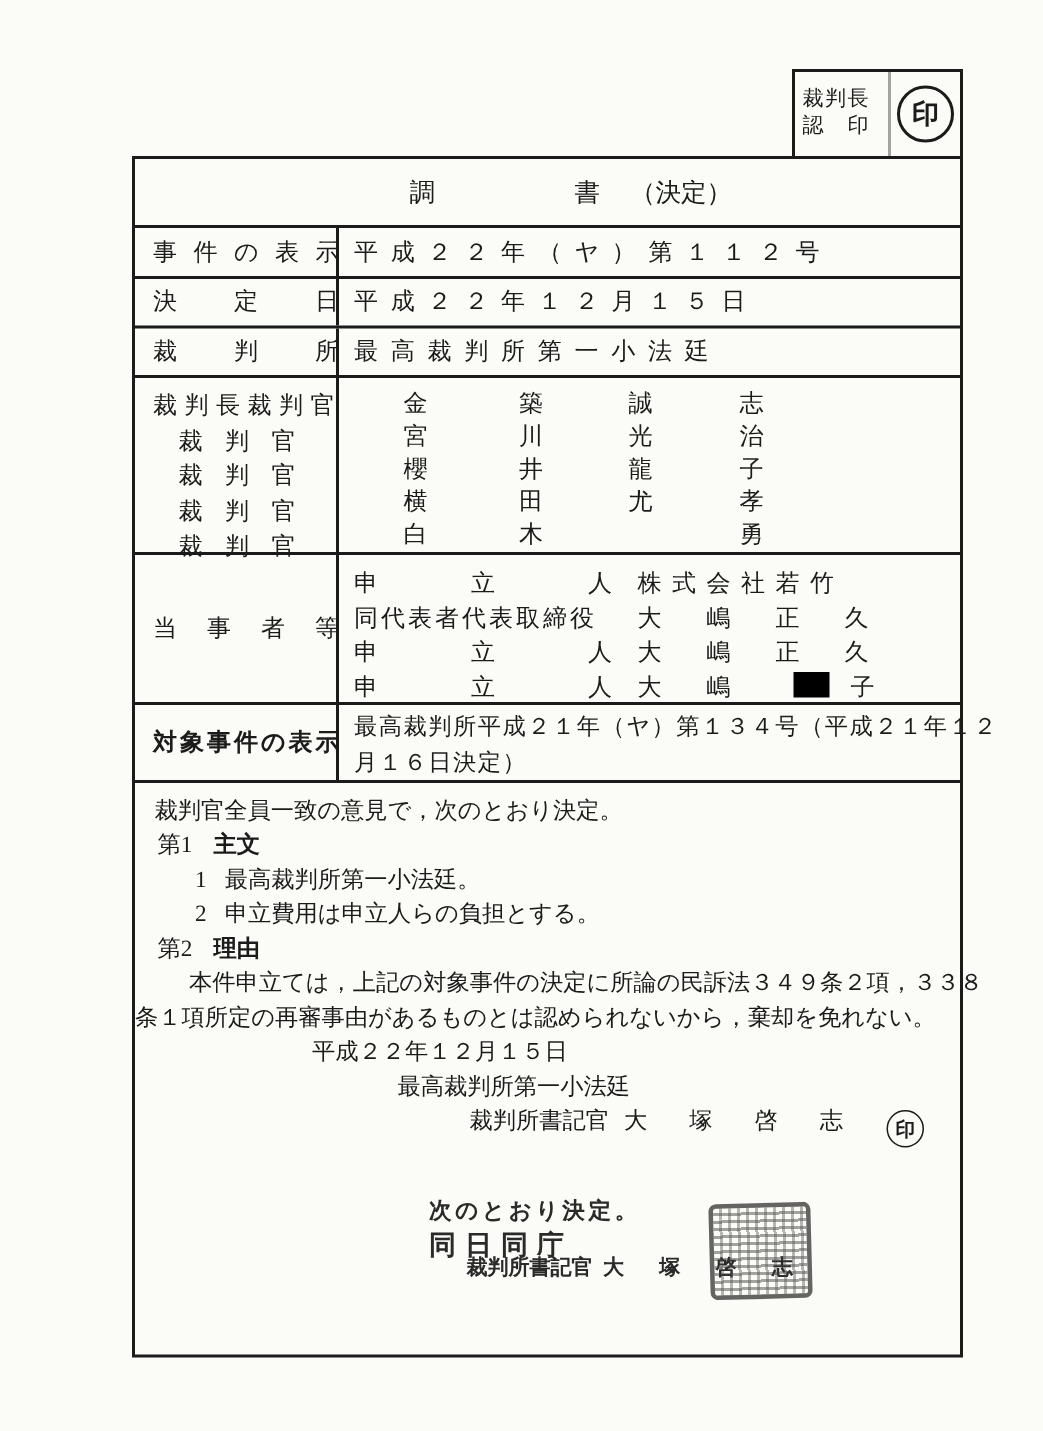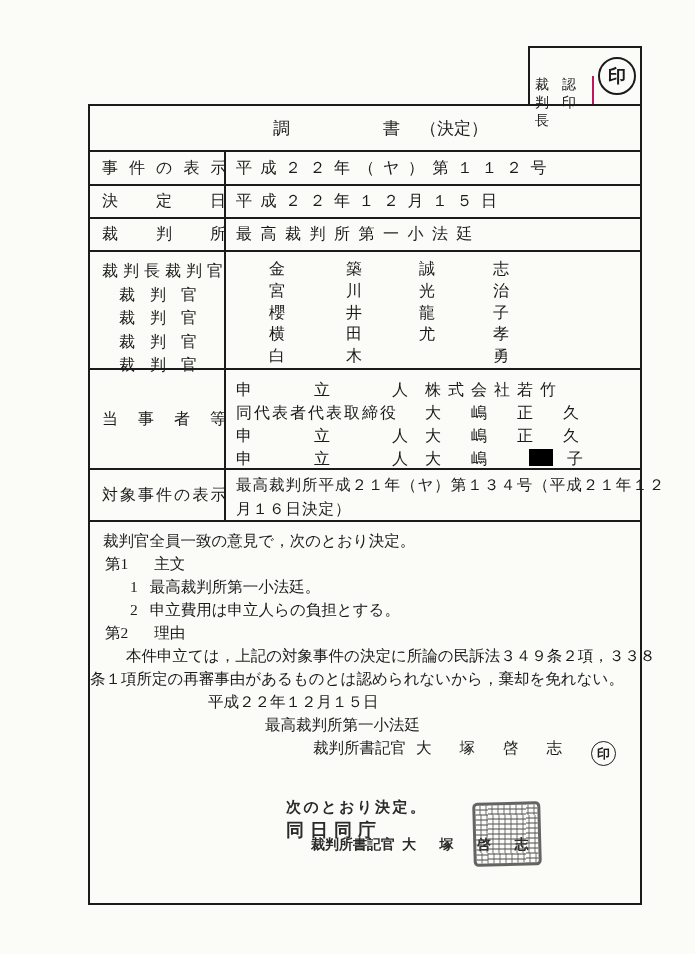--- a/index.html
+++ b/index.html
@@ -11,23 +11,23 @@
     -webkit-font-smoothing:antialiased;
   }
   .page{position:absolute;inset:0;}
 
   
   .seal-box{
     position:absolute;left:528px;top:46px;width:110px;height:56px;
     border:2px solid #1b1b1b;display:flex;background:transparent;
   }
   .seal-box .lbl-cell{
-    width:57px;border-right:2px solid #be185d;
-    display:flex;flex-direction:row;justify-content:center;
-    padding-left:5px;font-size:14px;line-height:1.3;letter-spacing:1px;margin-top:28px;
+    width:57px;border-right:2px solid #a3a3a3;
+    display:flex;flex-direction:column;justify-content:center;
+    padding-left:5px;font-size:14px;line-height:1.3;letter-spacing:1px;
   }
   .seal-box .stamp-cell{flex:1;display:flex;align-items:center;justify-content:center;}
   .round-seal{
     display:inline-flex;align-items:center;justify-content:center;
     width:34px;height:34px;border:2px solid #1b1b1b;border-radius:50%;
     font-size:18px;font-weight:bold;
   }
 
   
   .frame{
@@ -48,21 +48,21 @@
     font-size:16px;white-space:nowrap;
   }
   .val-cell{flex:1;display:flex;flex-direction:column;justify-content:center;
     padding-left:10px;font-size:16px;white-space:nowrap;border-radius:15px;}
 
   .h34{height:34px;} .h33{height:33px;} .h118{height:118px;} .h100{height:100px;} .h52{height:52px;}
 
   .ls-jus5{letter-spacing:11px;}   
   .ls-jus3{letter-spacing:38px;}   
   .ls-jus4{letter-spacing:20px;}   
-  .ls-jus7{letter-spacing:2px;}    
+  .ls-jus7{letter-spacing:2px;font-weight:bold;}    
   .ls-jus6{letter-spacing:5px;}    
   .ls-val{letter-spacing:8.5px;}   
 
   
   .judges-lbl{justify-content:flex-start;padding-top:7px;line-height:23.5px;}
   .judge-sub{letter-spacing:15px;text-align:right;}
   .judges-val{justify-content:flex-start;padding-top:7px;}
   .judge-line{position:relative;height:23.5px;}
   .judge-line span{position:absolute;top:0;}
   .jc1{left:33px;} .jc2{left:110px;} .jc3{left:183px;} .jc4{left:257px;}
@@ -83,21 +83,21 @@
 
   
   .target-val{justify-content:flex-start;padding-top:3px;line-height:24px;font-size:15.5px;letter-spacing:1px;}
 
   
   .body-sec{font-size:15.5px;padding-top:7px;}
   .bline{height:23px;line-height:23px;white-space:nowrap;}
   .pl13{padding-left:13px;} .pl15{padding-left:15px;} .pl40{padding-left:40px;}
   .pl52{padding-left:36px;} .pl20{} .pl118{padding-left:118px;}
   .pl175{padding-left:175px;} .pl223{padding-left:223px;}
-  .gap14{margin-left:26px;} .gap12{margin-left:12px;}
+  .gap14{margin-left:14px;font-weight:bold;} .gap12{margin-left:12px;}
   .clerk-name{letter-spacing:28px;margin-left:10px;}
   .inline-seal{
     display:inline-flex;align-items:center;justify-content:center;
     width:23px;height:23px;border:1.5px solid #1b1b1b;border-radius:50%;
     font-size:13px;vertical-align:-5px;margin-left:1px;font-weight:bold;
   }
 
   
   .cert{position:absolute;color:#2a2a2a;font-weight:bold;}
   .cert-1{left:286px;top:798px;font-size:15px;letter-spacing:2.5px;}

